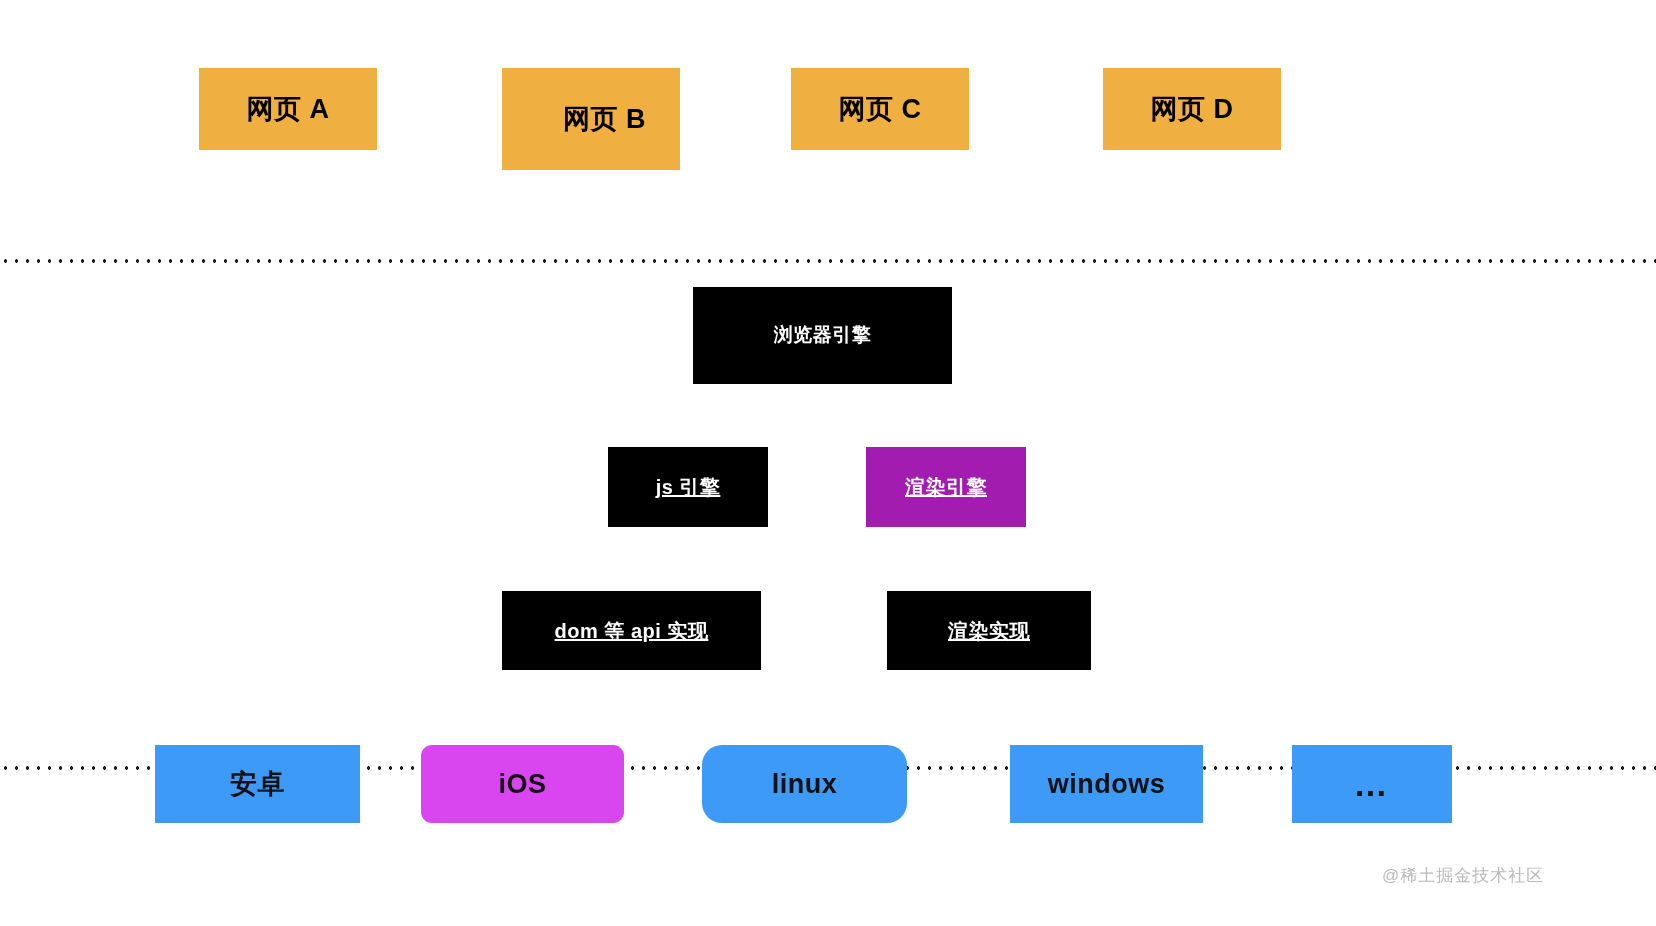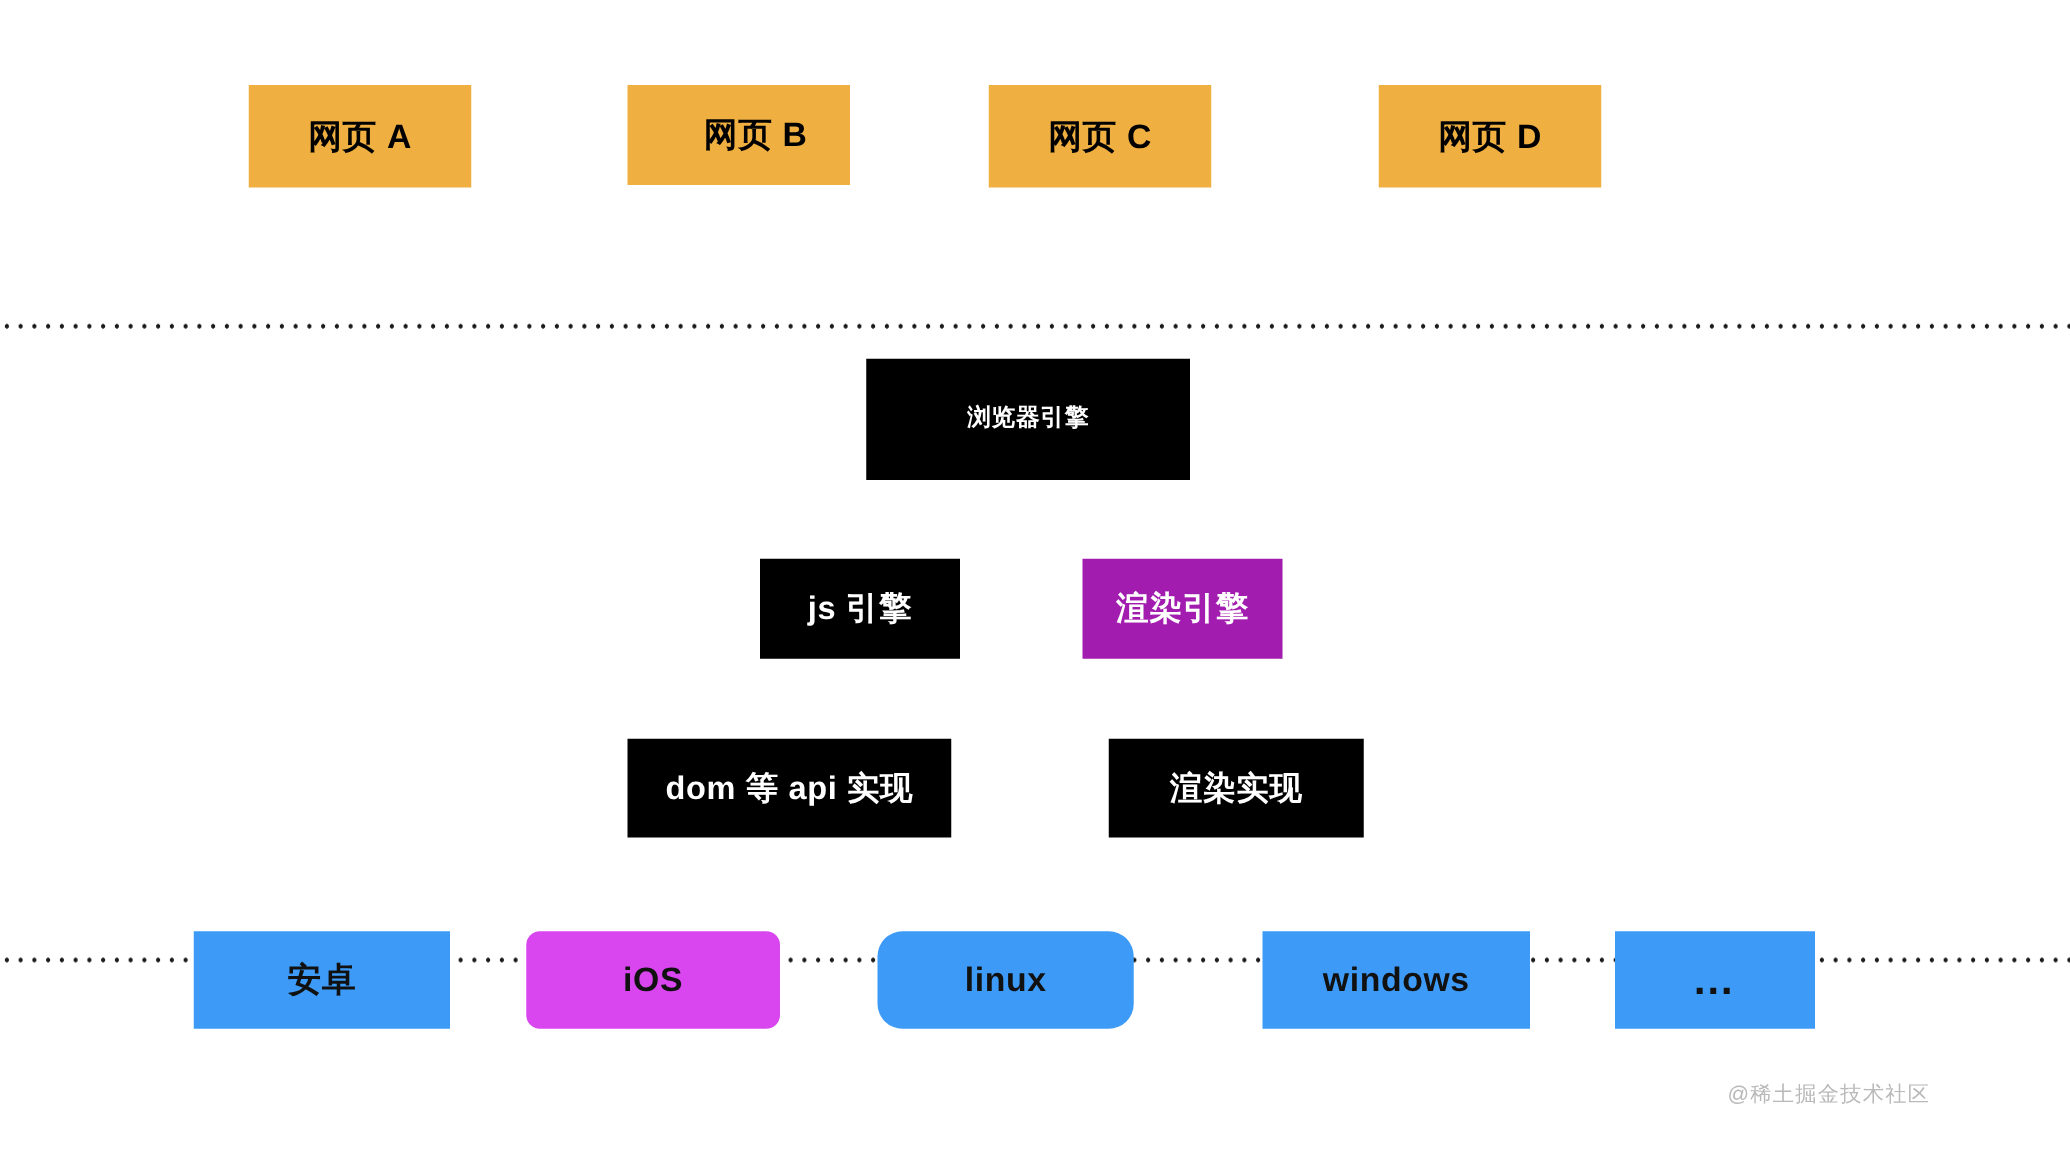--- a/index.html
+++ b/index.html
@@ -40,21 +40,22 @@
   }
   
   .node.engine {
     background: #000000;
     color: #ffffff;
     font-size: 19px;
     font-weight: 700;
     letter-spacing: 0.5px;
   }
   .node.engine.small {
-    font-size: 26px;
+    font-size: 20px;
+    text-decoration: underline;
   }
   
   .node.os {
     background: #3D9BF7;
     color: #111111;
     font-size: 27px;
     font-weight: 700;
     letter-spacing: 0.5px;
   }
   .node.os.ellipsis {
@@ -84,21 +85,21 @@
   }
 </style>
 </head>
 <body>
 
 <div class="canvas" style="background: rgb(255, 255, 255);">
 
   <div class="node page" style="left: 199px; top: 68px; width: 178px; height: 82px; background: rgb(239, 175, 65);">
     <span>网页 A</span>
   </div>
-  <div class="node page" style="left: 502px; top: 68px; width: 178px; height: 80px; background: rgb(239, 175, 65); padding-left: 27px;">
+  <div class="node page" style="left: 502px; top: 68px; width: 178px; height: 102px; background: rgb(239, 175, 65); padding-left: 27px;">
     <span>网页 B</span>
   </div>
   <div class="node page" style="left: 791px; top: 68px; width: 178px; height: 82px; background: rgb(239, 175, 65);">
     <span>网页 C</span>
   </div>
   <div class="node page" style="left: 1103px; top: 68px; width: 178px; height: 82px; background: rgb(239, 175, 65);">
     <span>网页 D</span>
   </div>
 
   <div class="divider" style="top: 259px;"></div>
@@ -123,21 +124,21 @@
 
   <div class="node os" style="left: 155px; top: 745px; width: 205px; height: 78px; background: rgb(61, 155, 247);">
     <span>安卓</span>
   </div>
   <div class="node os" style="left: 421px; top: 745px; width: 203px; height: 78px; background: #d946ef; border-radius: 11px;">
     <span>iOS</span>
   </div>
   <div class="node os" style="left: 702px; top: 745px; width: 205px; height: 78px; background: rgb(61, 155, 247); border-radius: 20px;">
     <span>linux</span>
   </div>
-  <div class="node os" style="left: 1010px; top: 745px; width: 214px; height: 78px; background: rgb(61, 155, 247);">
+  <div class="node os" style="left: 1010px; top: 745px; width: 193px; height: 78px; background: rgb(61, 155, 247);">
     <span>windows</span>
   </div>
   <div class="node os ellipsis" style="left: 1292px; top: 745px; width: 160px; height: 78px; background: rgb(61, 155, 247);">
     <span>…</span>
   </div>
 
   <div class="watermark" style="left: 1382px; top: 864px; color: rgb(185, 185, 185);">@稀土掘金技术社区</div>
 
 </div>
 

